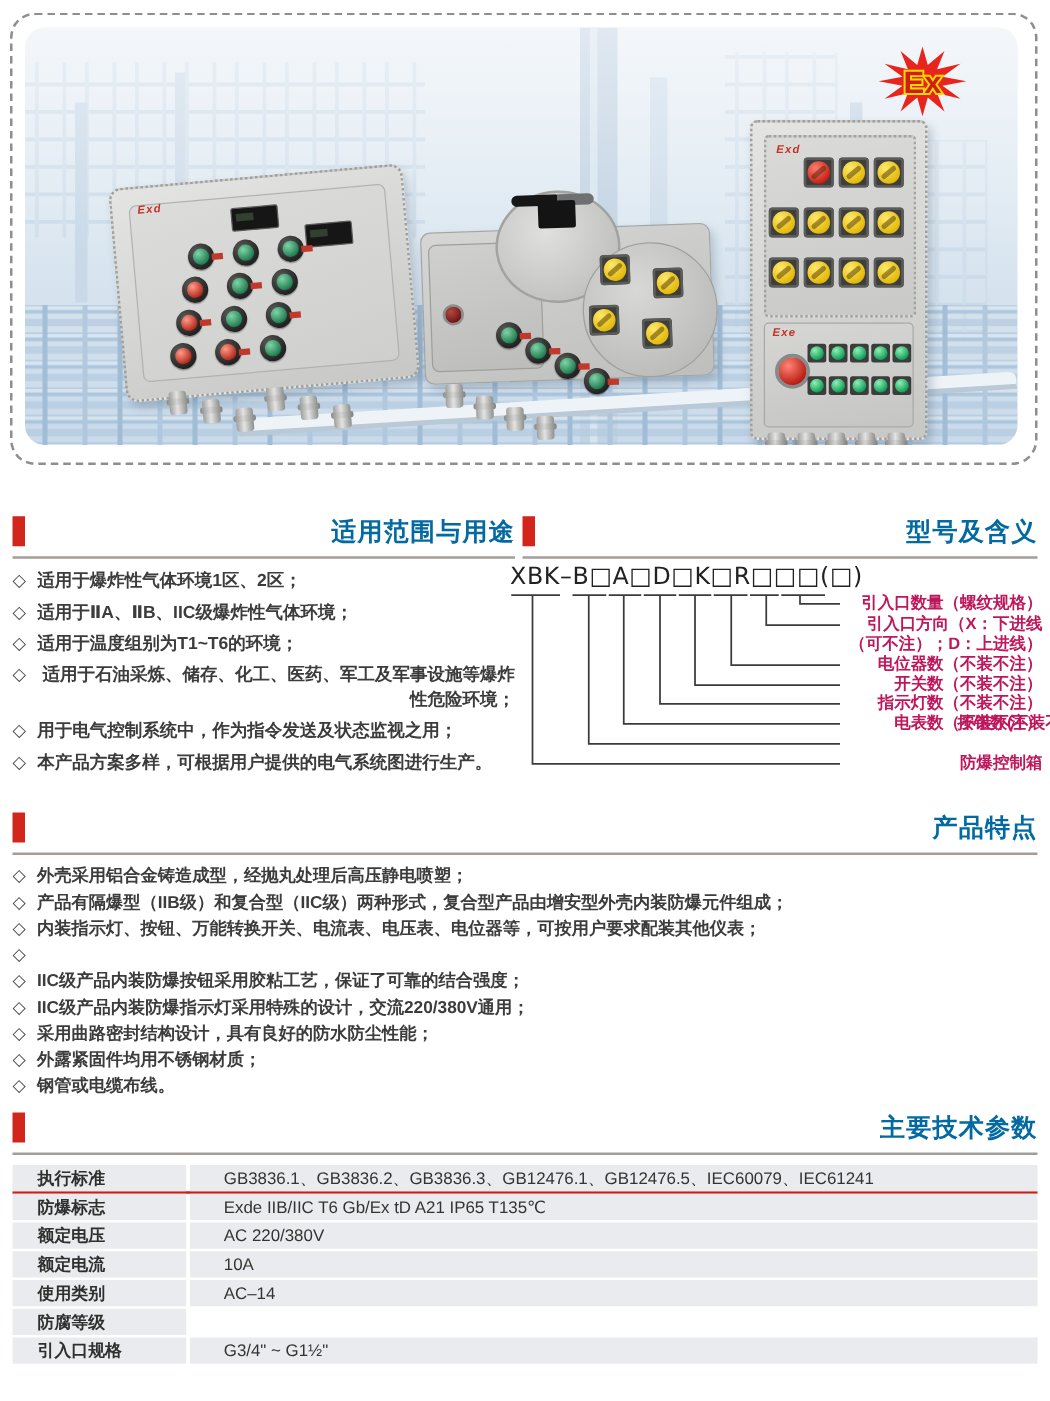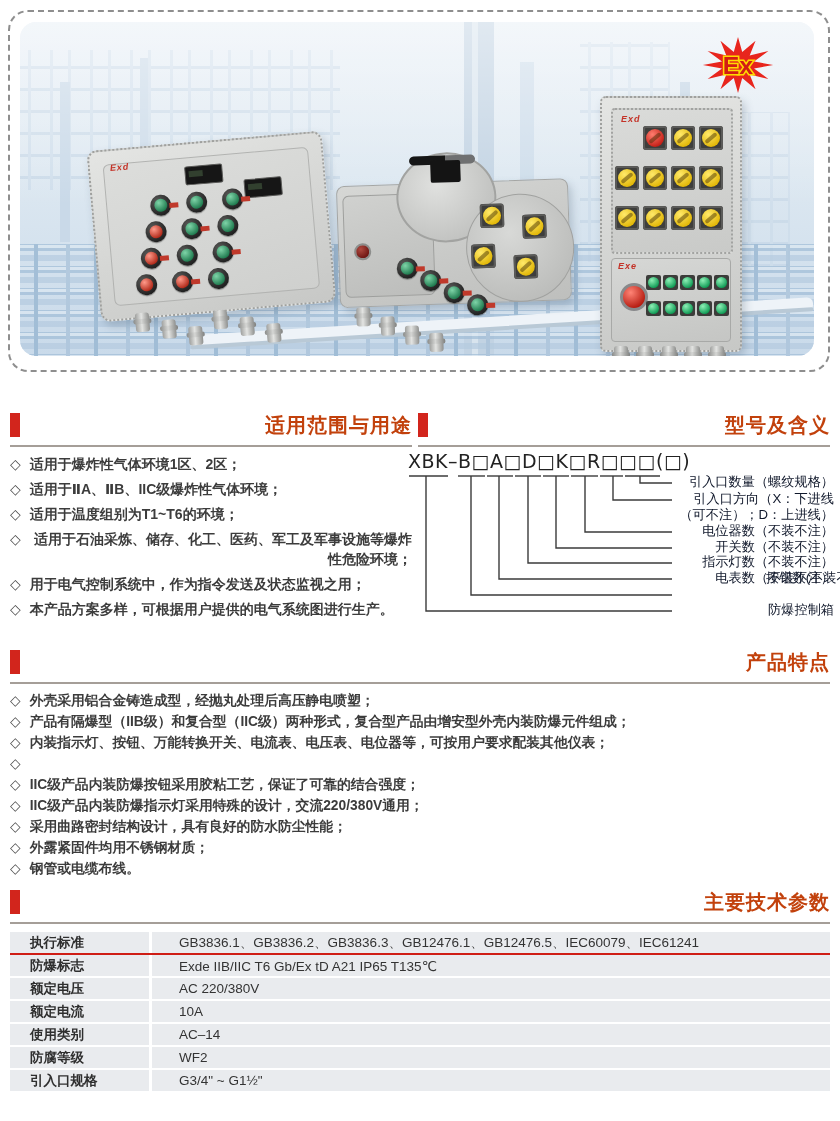--- a/index.html
+++ b/index.html
@@ -76,34 +76,34 @@
 
   .gland{position:absolute;width:14px;height:19px;border-radius:3px;
       background:linear-gradient(90deg,#9fa09e,#e3e4e2 45%,#8f908e);}
   .gland::after{content:"";position:absolute;left:-2px;top:6px;right:-2px;height:5px;border-radius:2px;
       background:linear-gradient(90deg,#8a8b89,#d5d6d4 45%,#7f807e);}
 
   
   .sec{position:absolute;}
   .sec-h{position:relative;padding:4px 0 6px 24px;border-bottom:2px solid #a59e98;}
   .sec-h .bar{position:absolute;left:0;top:5px;width:10px;height:24px;background:#d2251c;}
-  .sec-h .t{font-size:20px;font-weight:800;color:#c2410c;letter-spacing:1px;}
+  .sec-h .t{font-size:20px;font-weight:800;color:#0369a1;letter-spacing:1px;}
 
   
   .blist{margin-top:7px;}
   .bullet{display:flex;gap:9px;line-height:20px;margin-bottom:5px;font-size:14px;font-weight:600;color:#3c3c3c;}
   .bullet .bmark{flex:0 0 auto;color:#4a4a4a;}
   #feat-list .bullet{margin-bottom:1.5px;line-height:19.5px;font-size:13.8px;}
 
   
   #model-diagram{position:absolute;left:408px;top:450px;width:426px;height:180px;}
   .model-code{position:absolute;left:0;top:0;font-family:"DejaVu Sans","Liberation Sans",sans-serif;
       font-size:19px;font-weight:500;color:#222;letter-spacing:.5px;white-space:nowrap;}
-  #callouts .callout{position:absolute;left:268px;width:158px;font-size:13.2px;font-weight:400;
-      color:#0f172a;line-height:16px;white-space:pre-line;}
+  #callouts .callout{position:absolute;left:268px;width:158px;font-size:13.2px;font-weight:700;
+      color:#be185d;line-height:16px;white-space:pre-line;}
   #model-lines{position:absolute;left:0;top:0;}
 
   
   #spec-table{margin-top:8px;}
   .spec-row{display:flex;gap:3px;height:21px;margin-bottom:2px;}
   .spec-row.first{margin-bottom:0;border-bottom:2px solid #cf1d15;}
   .spec-label{flex:0 0 119px;background:#e9ebee;display:flex;align-items:center;
       padding-left:20px;font-size:13.5px;font-weight:700;color:#2f2f2f;}
   .spec-value{flex:1;background:#e9ebee;display:flex;align-items:center;
       padding-left:27px;font-size:13.5px;font-weight:500;color:#333;}
@@ -485,21 +485,20 @@
           <div class="spec-row">
             <div class="spec-label">额定电流</div>
             <div class="spec-value">10A</div>
           </div>
           <div class="spec-row">
             <div class="spec-label">使用类别</div>
             <div class="spec-value">AC–14</div>
           </div>
           <div class="spec-row">
             <div class="spec-label">防腐等级</div>
-            <div class="spec-value">WF2</div>
           </div>
           <div class="spec-row">
             <div class="spec-label">引入口规格</div>
             <div class="spec-value">G3/4" ~ G1½"</div>
           </div>
         </div>
     </div>
   </div>
 
 </div>

